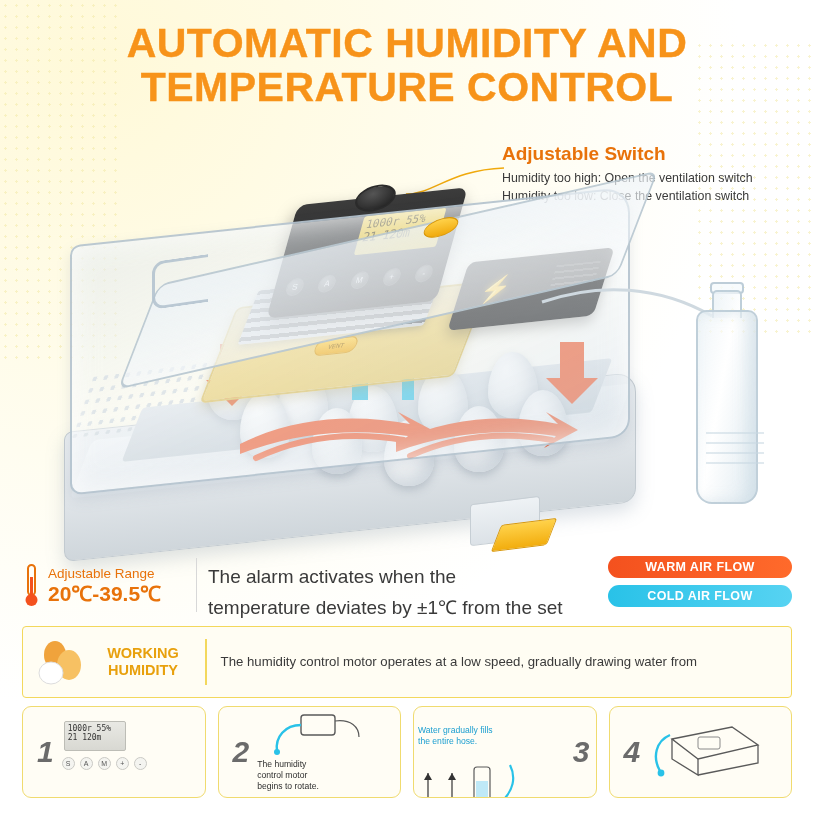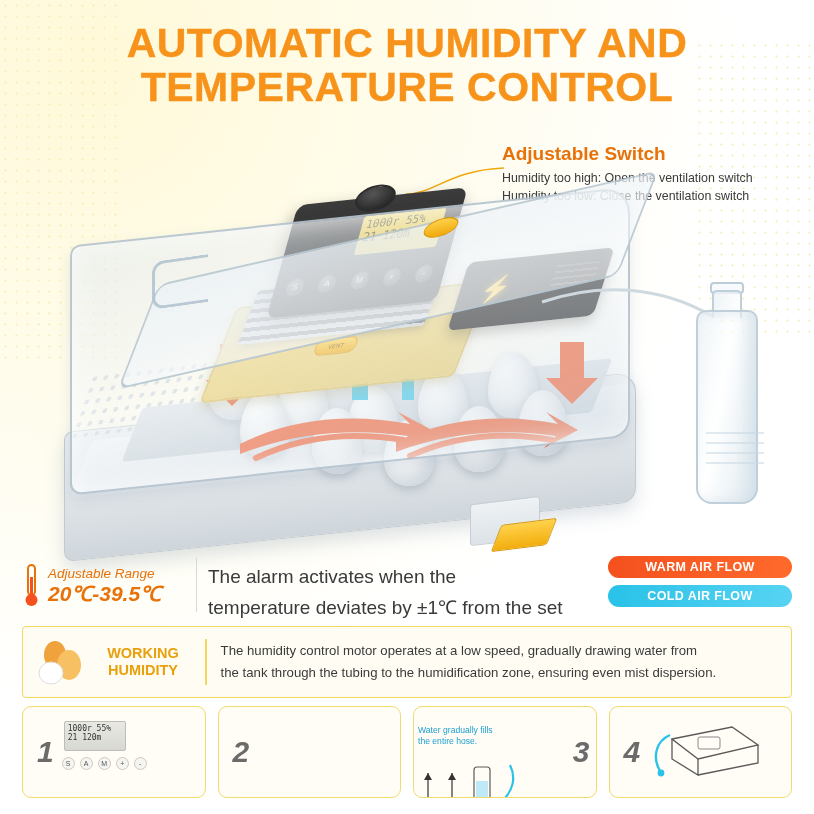--- a/index.html
+++ b/index.html
@@ -238,21 +238,21 @@
   .bottle-rings {
     position:absolute; left:8px; top:120px; width:58px; height:40px;
     background: repeating-linear-gradient(180deg, rgba(200,216,226,.55) 0 2px, transparent 2px 10px);
   }
   
   .tube { position:absolute; left:540px; top:276px; }
 
   
   .range-box {
     position:absolute; left:22px; top:560px; width:182px; height:52px;
-    display:flex; align-items:center; gap:6px;font-style:italic;
+    display:flex; align-items:center; gap:6px;
   }
   .thermo { width:20px; height:46px; position:relative; }
   .range-text { line-height:1.15; }
   .range-label { color:#e8720a; font-size:13.5px; }
   .range-value { color:#e8720a; font-weight:bold; font-size:21px; }
   .divider-v {
     position:absolute; left:196px; top:558px; width:1px; height:54px;
     background:#d8d8d8;
   }
   .alarm-text {
@@ -457,21 +457,20 @@
       <ellipse cx="32" cy="26" rx="12" ry="15" fill="#f7c163"></ellipse>
       <ellipse cx="14" cy="34" rx="12" ry="11" fill="#ffffff" stroke="#ddd" stroke-width="1"></ellipse>
     </svg>
     <div class="wp-title">
       <div>WORKING</div>
       <div>HUMIDITY</div>
     </div>
     <div class="wp-div"></div>
     <div class="wp-text">
       <div>The humidity control motor operates at a low speed, gradually drawing water from</div>
-      <div>the tank through the tubing to the humidification zone, ensuring even mist dispersion.</div>
     </div>
   </div>
 
   <div class="steps">
 
     <div class="step">
       <div class="step-num">1</div>
       <div class="step-media">
         <div class="lcd-mini">
           <div>1000r  55%</div>
@@ -482,20 +481,31 @@
           <span>A</span>
           <span>M</span>
           <span>+</span>
           <span>-</span>
         </div>
       </div>
     </div>
 
     <div class="step">
       <div class="step-num">2</div>
+      <div class="step-media">
+        <svg class="sk" style="left:0;top:4px;width:110px;height:48px;" viewBox="0 0 110 48">
+          <rect x="46" y="4" width="34" height="20" rx="3" fill="none" stroke="#5a5a5a" stroke-width="1.4"></rect>
+          <path d="M46 14 C 30 14, 20 26, 22 40" stroke="#29c2e8" stroke-width="2.4" fill="none"></path>
+          <path d="M80 10 C 96 8, 104 16, 104 26" stroke="#5a5a5a" stroke-width="1.2" fill="none"></path>
+          <circle cx="22" cy="41" r="3" fill="#29c2e8"></circle>
+        </svg>
+        <div class="step-cap" style="left:2px; top:52px; white-space:pre-line;">The humidity
+control motor
+begins to rotate.</div>
+      </div>
     </div>
 
     <div class="step">
       <div class="step-num" style="order:2; margin-left:4px;">3</div>
       <div class="step-media" style="order:1;margin-top:28px;">
         <div class="step-cap" style="left:4px; top:4px; color:#1b9ed0; white-space:pre-line;">Water gradually fills
 the entire hose.</div>
         <svg class="sk" style="left:4px;top:30px;width:116px;height:56px;" viewBox="0 0 116 56">
           <path d="M10 52 L10 22" stroke="#333" stroke-width="1.2"></path>
           <path d="M10 22 l-4 7 l8 0 Z" fill="#333"></path>

